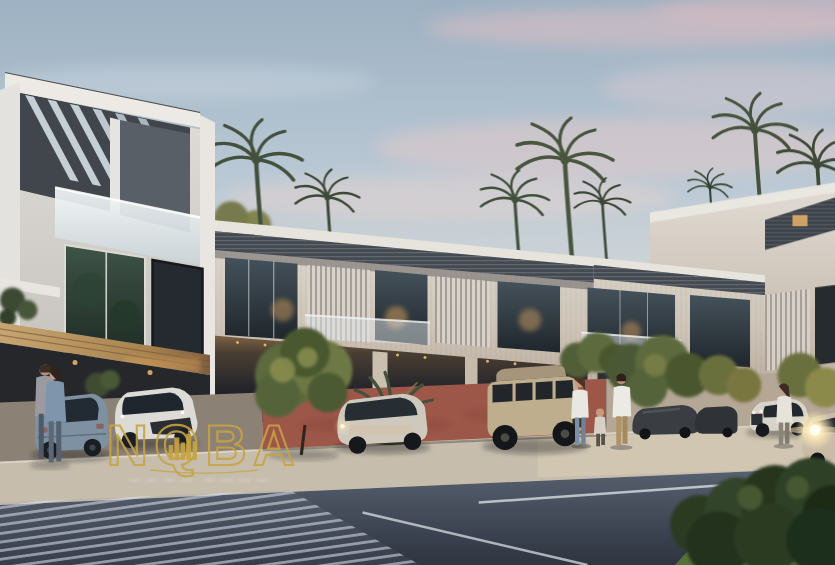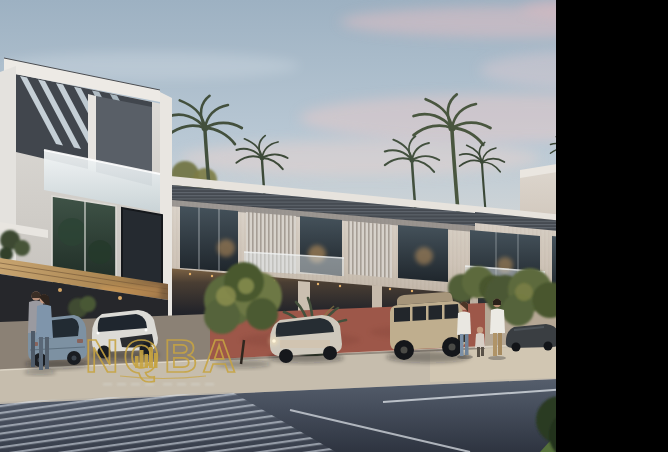--- a/index.html
+++ b/index.html
@@ -1,16 +1,16 @@
 <!DOCTYPE html>
 <html style="--gold: #c7a442; --sky_top: #9db1c2; --sky_horizon: #eadcd1; --cloud_pink: #e9c6c5; --wall_light: #d6cfc6; --roof_slat: #464b52; --glass_dark: #2b343b; --warm_light: #e8b36a; --paving_red: #9d5749; --sidewalk: #c6bdad; --asphalt: #3f4754; --hedge_green: #2d3d26; --palm_green: #46523c;"><head>
 <meta charset="utf-8">
 <style>
   html,body{margin:0;padding:0;background:#000;}
-  .stage{position:relative;width:556px;height:452px;overflow:hidden;font-family:"Liberation Sans",sans-serif;}
+  .stage{position:relative;width:668px;height:452px;overflow:hidden;font-family:"Liberation Sans",sans-serif;}
   svg{display:block;}
   .wm-text{
     font-family:"Liberation Sans",sans-serif;
     font-weight:bold;
     font-size:46px;
     letter-spacing:5px;
     fill:none;
     stroke:var(--gold,#c7a442);
     stroke-width:1.7;
     opacity:.88;

